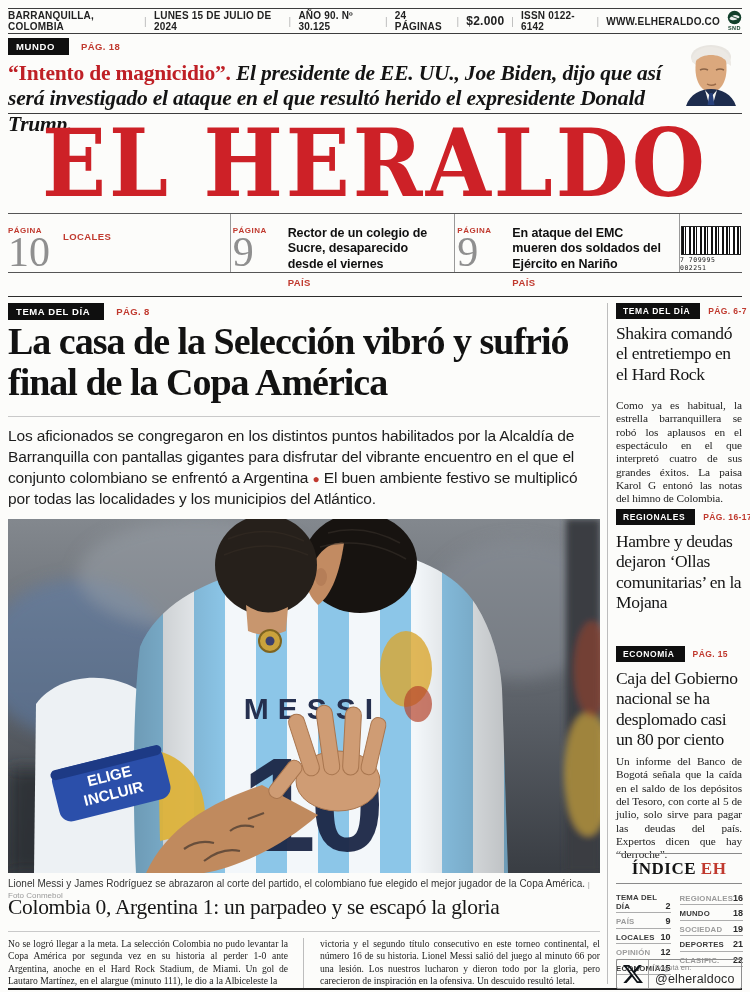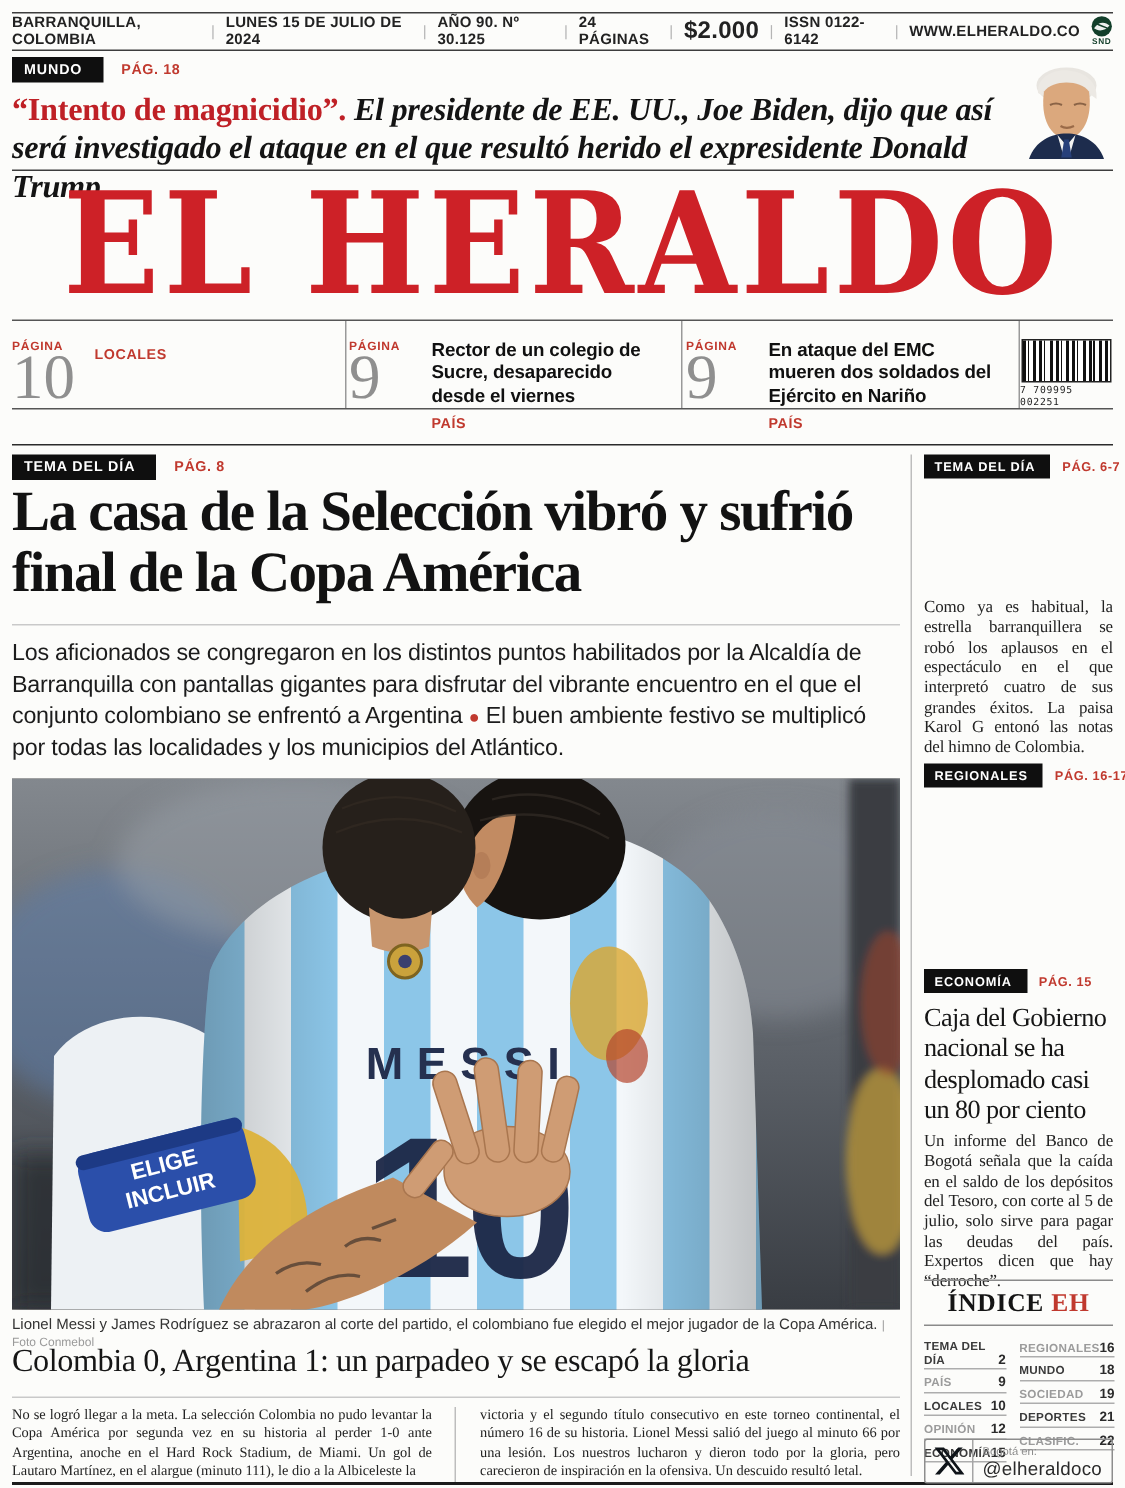--- a/index.html
+++ b/index.html
@@ -10,21 +10,21 @@
     font-family:"Liberation Sans", sans-serif;
   }
   
   .topbar {
     position:absolute; top:8px; left:8px; right:8px; height:26px;
     border-top:1px solid #3d3d3d; border-bottom:1px solid #3d3d3d;
     display:flex; align-items:center; gap:7px;
     font-size:10px; font-weight:700; color:#222; letter-spacing:.2px;
   }
   .topbar .sep { color:#b5b5b5; font-weight:400; }
-  .topbar .price { font-size:16px; font-weight:800; }
+  .topbar .price { font-size:12px; font-weight:800; }
   .topbar .web { font-weight:800; }
   .snd { margin-left:auto; display:flex; flex-direction:column; align-items:center; line-height:1; }
   .snd .snd-label { font-size:5.5px; font-weight:800; color:#123f2a; letter-spacing:.5px; margin-top:1px; }
   
   .badge-row { display:flex; align-items:center; }
   .badge {
     background:#0f0f0f; color:#fff; font-size:9.5px; font-weight:800;
     letter-spacing:.6px; padding:3px 14px 3px 8px; white-space:nowrap;
   }
   .pag { color:#c0392e; font-size:9.5px; font-weight:800; letter-spacing:.4px; margin-left:12px; white-space:nowrap; }
@@ -329,26 +329,28 @@
       </div>
     </div>
 
     <div class="v-divider"></div>
 
     <div class="sidebar">
       <div class="abs sb-b1 badge-row sb-badge">
         <span class="badge">TEMA DEL DÍA</span>
         <span class="pag">PÁG. 6-7</span>
       </div>
+      <h3 class="abs sb-h1 sb-headline">Shakira comandó el entretiempo en el Hard Rock</h3>
       <p class="abs sb-body1 sb-body">Como ya es habitual, la estrella barranquillera se robó los aplausos en el espectáculo en el que interpretó cuatro de sus grandes éxitos. La paisa Karol G entonó las notas del himno de Colombia.</p>
 
       <div class="abs sb-b2 badge-row sb-badge">
         <span class="badge">REGIONALES</span>
         <span class="pag">PÁG. 16-17</span>
       </div>
+      <h3 class="abs sb-h2 sb-headline">Hambre y deudas dejaron ‘Ollas comunitarias’ en la Mojana</h3>
 
       <div class="abs sb-b3 badge-row sb-badge">
         <span class="badge">ECONOMÍA</span>
         <span class="pag">PÁG. 15</span>
       </div>
       <h3 class="abs sb-h3 sb-headline">Caja del Gobierno nacional se ha desplomado casi un 80 por ciento</h3>
       <p class="abs sb-body3 sb-body">Un informe del Banco de Bogotá señala que la caída en el saldo de los depósitos del Tesoro, con corte al 5 de julio, solo sirve para pagar las deudas del país. Expertos dicen que hay “derroche”.</p>
 
       <hr class="abs rule indice-rule1">
       <div class="abs indice-title"><span>ÍNDICE</span> <span class="accent">EH</span></div>

